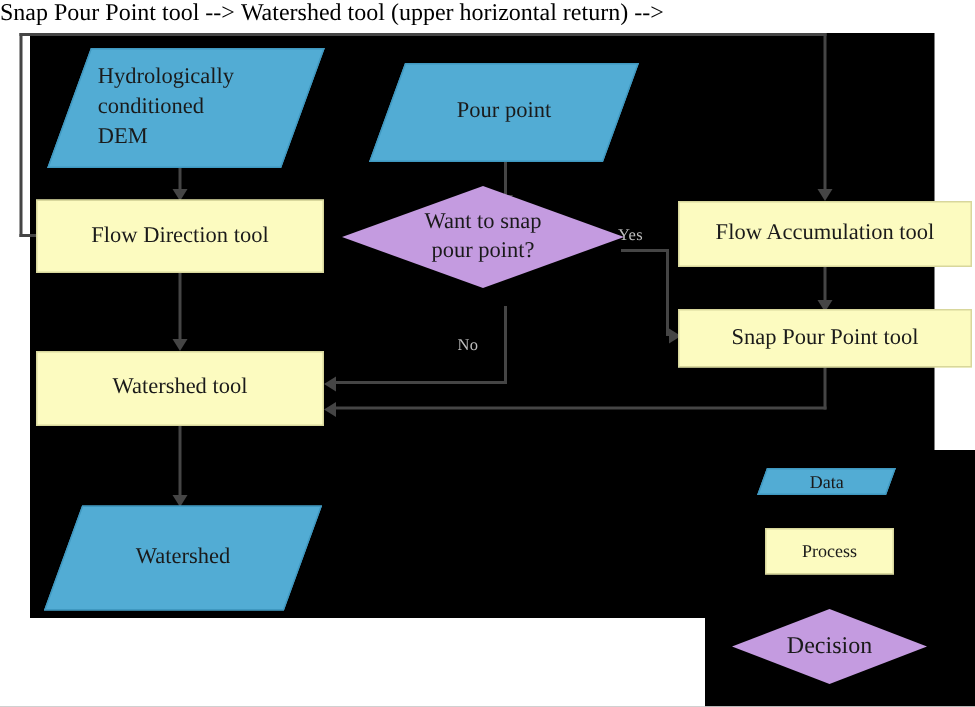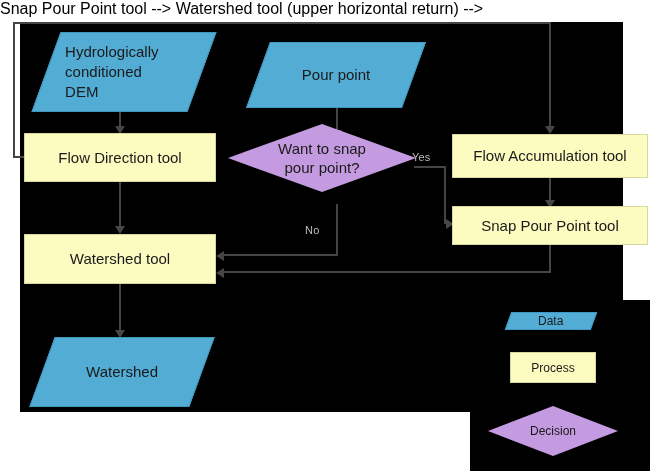--- a/index.html
+++ b/index.html
@@ -5,21 +5,21 @@
   html, body {
     margin: 0;
     padding: 0;
     background: #ffffff;
   }
   #canvas {
     position: relative;
     width: 650px;
     height: 471px;
     background: #ffffff;
-    font-family: Liberation Sans, sans-serif;
+    font-family: Liberation Serif, serif;
     overflow: hidden;
   }
   
   .plate {
     position: absolute;
     background: #000000;
   }
   #plate-main {
     left: 20px;
     top: 22px;
@@ -151,21 +151,21 @@
   }
   .legend-decision-wrap { position: absolute; }
   .legend-decision-wrap .dia {
     position: absolute; inset: 0;
     background: #c49be0;
     clip-path: polygon(50% 0%, 100% 50%, 50% 100%, 0% 50%);
   }
   .legend-decision-wrap .dlbl {
     position: absolute; inset: 0;
     display: flex; align-items: center; justify-content: center;
-    font-size: 12px; color: #1a1a1a;
+    font-size: 16px; color: #1a1a1a;
   }
 </style>
 </head>
 <body>
 
 <div id="canvas">
 
   
   <div class="plate" id="plate-main"></div>
   <div class="plate" id="plate-legend-a"></div>

